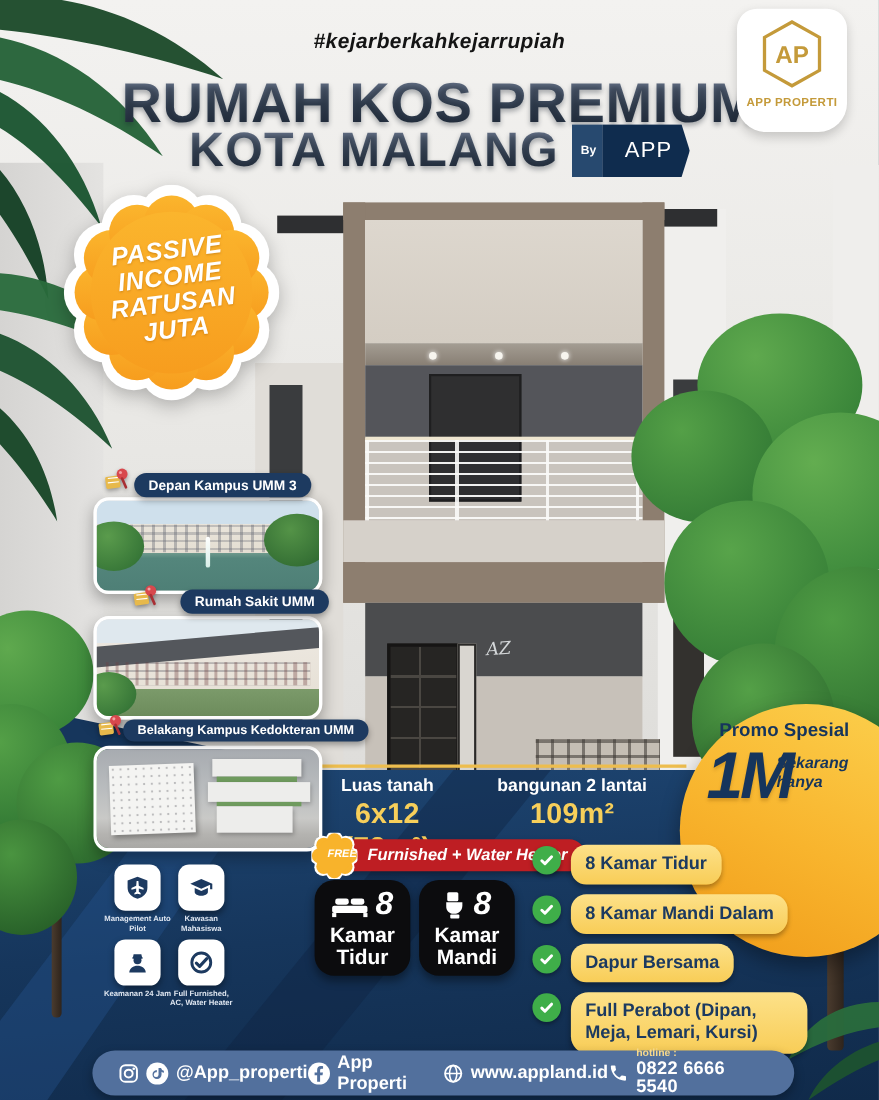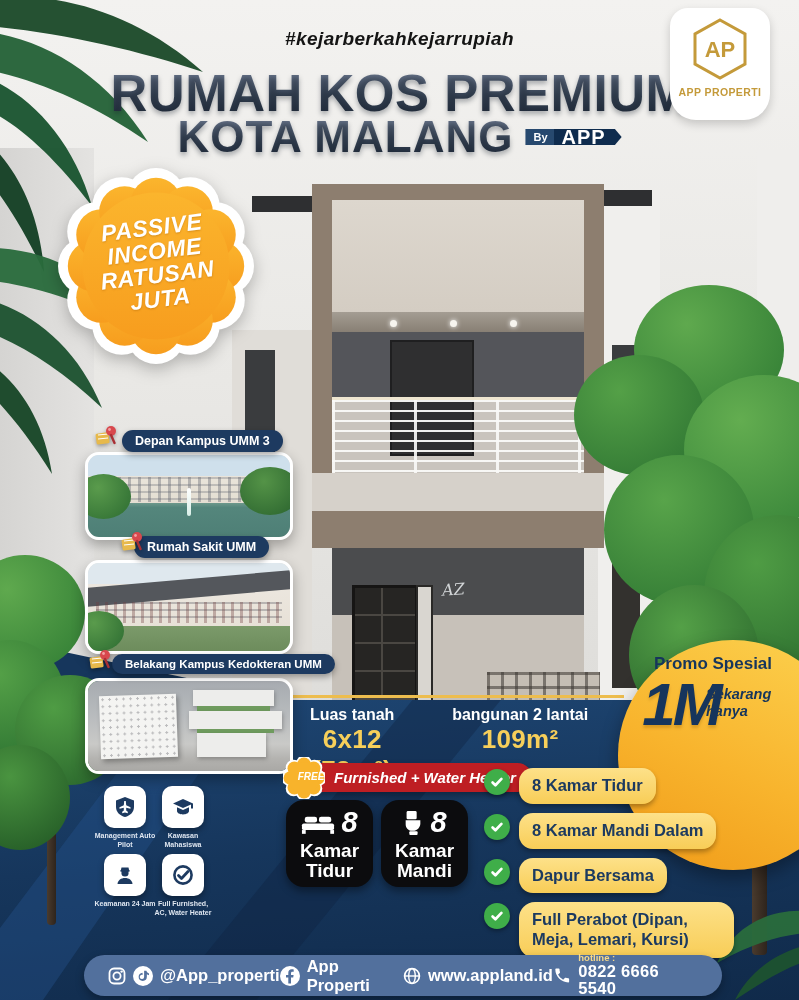--- a/index.html
+++ b/index.html
@@ -64,23 +64,23 @@
   
   .hashtag{left:0;top:28px;width:799px;text-align:center;font-size:19px;font-weight:800;font-style:italic;color:#141414;letter-spacing:.4px;z-index:5;}
   .title1{left:0;top:64px;width:799px;text-align:center;font-size:51px;font-weight:800;letter-spacing:.5px;
           color:#39455a;text-shadow:0 3px 5px rgba(20,28,40,.35);z-index:5;}
   .title2row{left:0;top:112px;width:799px;display:flex;justify-content:center;align-items:center;gap:12px;z-index:5;}
   .title2{font-size:44px;font-weight:800;letter-spacing:1px;color:#3c4a60;text-shadow:0 3px 5px rgba(20,28,40,.35);}
   @supports ((-webkit-background-clip:text)){
     .title1,.title2{background:linear-gradient(180deg,#77839a 0%,#3a4759 52%,#1c2635 100%);
       -webkit-background-clip:text;background-clip:text;-webkit-text-fill-color:transparent;color:#3a4759;}
   }
-  .byapp{display:flex;align-items:stretch;height:16px;clip-path:polygon(0 0,93% 0,100% 50%,93% 100%,0 100%);filter:drop-shadow(0 2px 2px rgba(0,0,0,.3));}
+  .byapp{display:flex;align-items:stretch;height:48px;clip-path:polygon(0 0,93% 0,100% 50%,93% 100%,0 100%);filter:drop-shadow(0 2px 2px rgba(0,0,0,.3));}
   .byapp .by{background:#27496f;color:#fff;font-size:11px;font-weight:700;display:flex;align-items:center;padding:0 6px 0 8px;}
-  .byapp .brand{background:#0f2c4e;color:#fff;font-size:20px;font-weight:700;display:flex;align-items:center;padding:0 16px 0 8px;letter-spacing:1px;}
+  .byapp .brand{background:#0f2c4e;color:#fff;font-size:20px;font-weight:400;display:flex;align-items:center;padding:0 16px 0 20px;letter-spacing:1px;}
 
   .logo-tab{left:670px;top:8px;width:100px;height:112px;background:#fff;border-radius:18px 18px 26px 26px;box-shadow:0 4px 10px rgba(0,0,0,.18);z-index:5;text-align:center;}
   .logo-hex{margin-top:10px;}
   .logo-name{font-size:10.5px;font-weight:800;color:#c49a3a;letter-spacing:.4px;margin-top:2px;}
 
   
   .starburst{left:58px;top:168px;width:196px;height:196px;z-index:5;filter:drop-shadow(0 5px 8px rgba(0,0,0,.25));}
   .star-text{position:absolute;left:0;top:48px;width:196px;text-align:center;transform:rotate(-7deg);
     color:#fff;font-weight:800;font-style:italic;font-size:23px;line-height:1.04;letter-spacing:.5px;
     text-shadow:0 1px 2px rgba(160,90,0,.4);}
@@ -323,21 +323,21 @@
       </div>
   </div>
 
   <svg class="pin" style="left:120px;top:530px;" width="26" height="26" viewBox="0 0 26 26">
     <rect x="2" y="9" width="13" height="11" rx="1.5" fill="#e7b94b" transform="rotate(-8 8 14)"></rect>
     <path d="M4 11l10-1M4 15l10-1" stroke="#fff" stroke-width="1"></path>
     <circle cx="17" cy="7" r="5" fill="#d8484d"></circle>
       <circle cx="15.5" cy="5.5" r="1.4" fill="#f2a0a3"></circle>
     <path d="M17 11l3.5 8" stroke="#a92f34" stroke-width="2.4" stroke-linecap="round"></path>
   </svg>
-  <div class="card-label" style="left:134px;top:536px;">Rumah Sakit UMM</div>
+  <div class="card-label" style="left:164px;top:536px;">Rumah Sakit UMM</div>
   <div class="card card2">
     <div class="scene scene2">
         <div class="roof"></div>
         <div class="winrows"></div>
       <div class="blob" style="left:-14px;bottom:0;width:50px;height:40px;background:radial-gradient(circle at 40% 30%,#5a9b4c,#2c6b31);"></div>
       </div>
   </div>
 
   <svg class="pin" style="left:88px;top:648px;" width="26" height="26" viewBox="0 0 26 26">
     <rect x="2" y="9" width="13" height="11" rx="1.5" fill="#e7b94b" transform="rotate(-8 8 14)"></rect>

